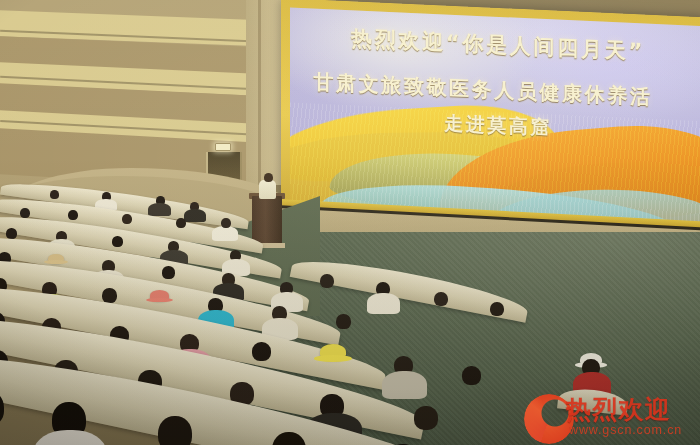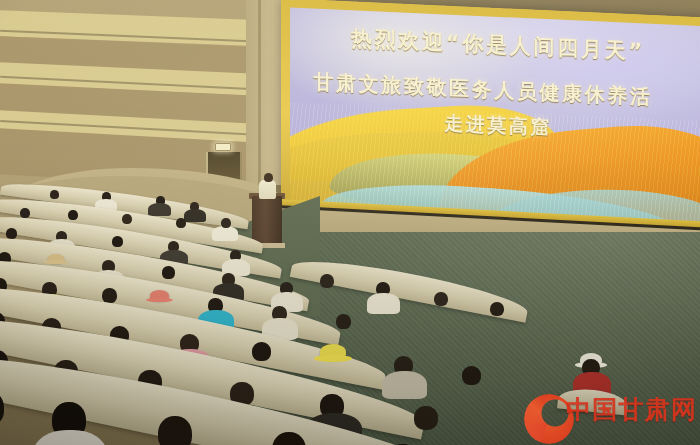--- a/index.html
+++ b/index.html
@@ -476,16 +476,17 @@
     <div class="head" style="left:592px;top:181px;width:18px;height:17px;background:#241c14;"></div>
     <div class="shoulder" style="left:583px;top:194px;width:38px;height:26px;background:#b8322c;"></div>
     <div class="seat-row" style="left:568px;top:212px;width:70px;height:22px;transform:rotate(6deg);"></div>
   </div>
 
   <div class="grade"></div>
   <div class="grade2"></div>
 
   <div class="watermark">
     <div class="wm-swirl"></div>
-    <div class="wm-cn">中国甘肃网</div>
+    <div class="wm-cn">热烈欢迎</div>
+    <div class="wm-url">www.gscn.com.cn</div>
   </div>
 
 </div>
 
 </body></html>

